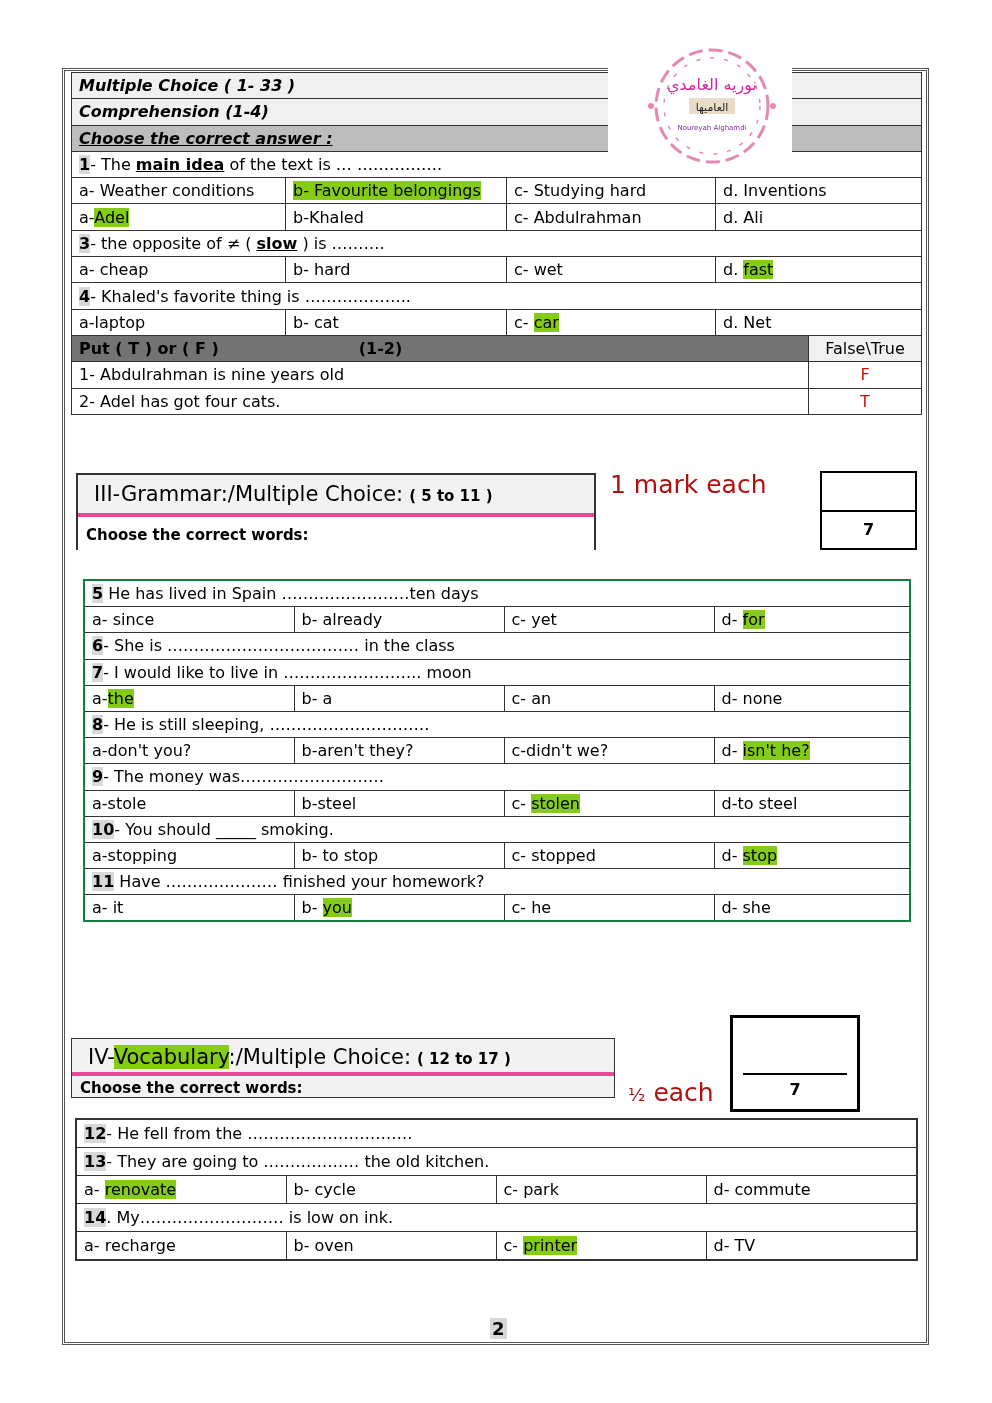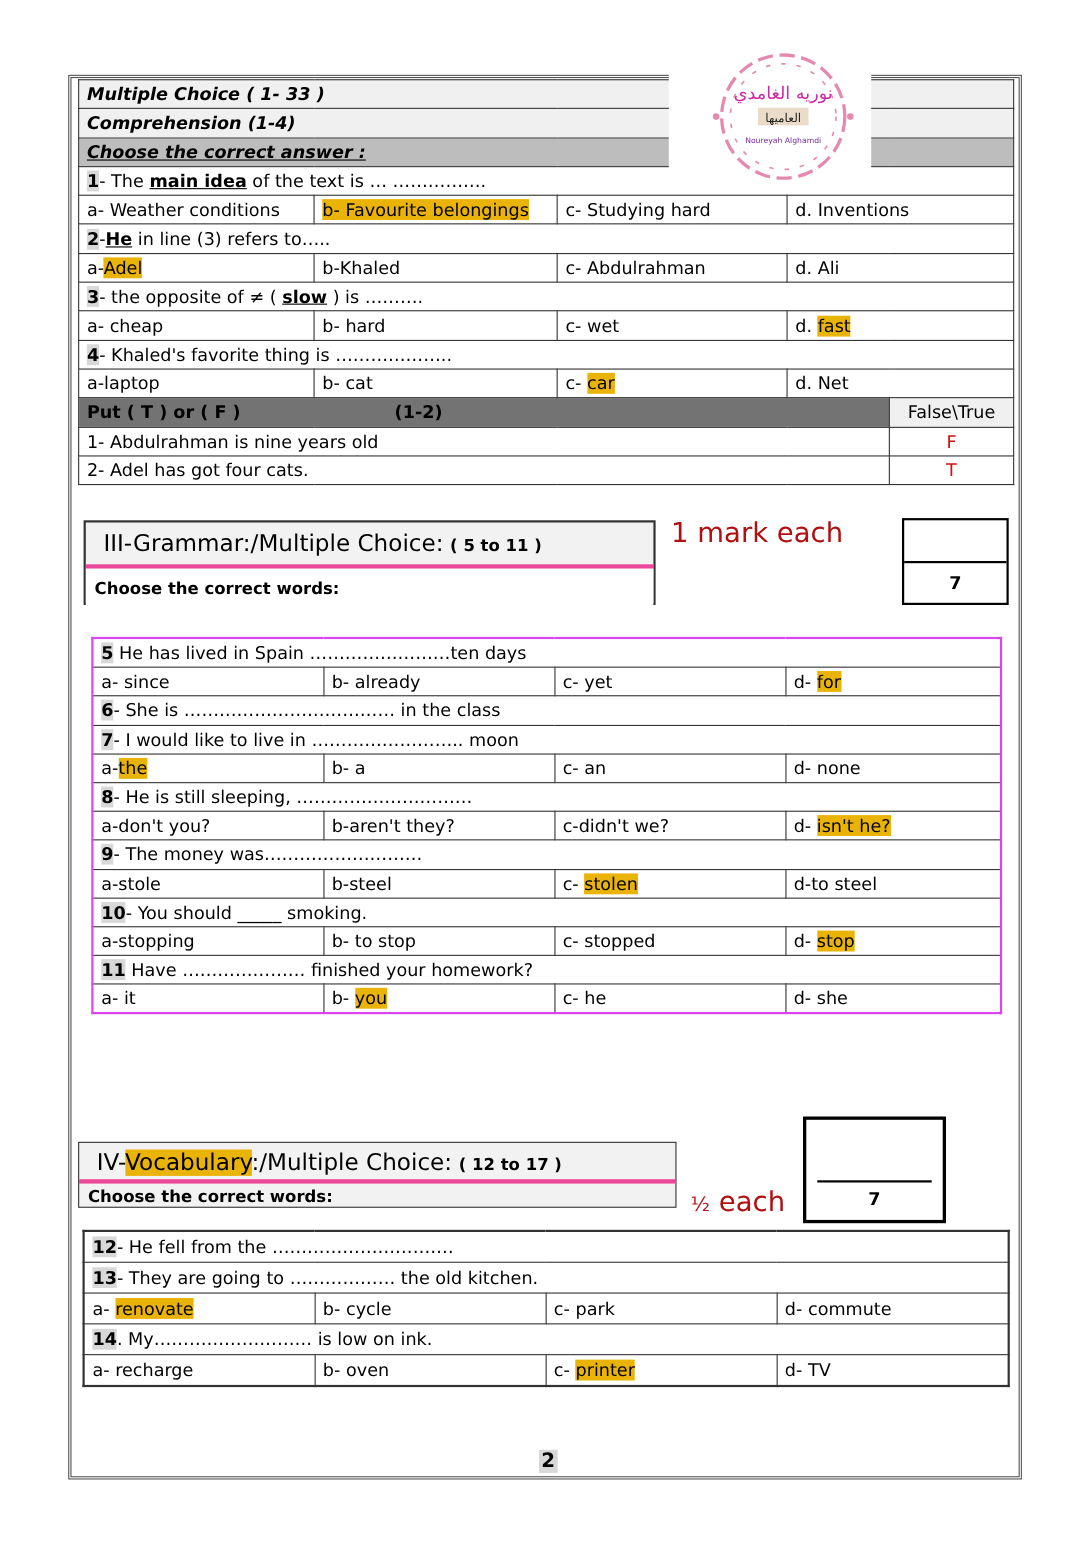--- a/index.html
+++ b/index.html
@@ -1,20 +1,20 @@
 <!DOCTYPE html>
 <html><head>
 <meta charset="utf-8">
 <style>
   html, body { margin: 0; padding: 0; background: #ffffff; }
   body { width: 992px; height: 1403px; position: relative; font-family: "DejaVu Sans", sans-serif; color: #000; overflow: hidden; }
   .page-frame { position: absolute; left: 62px; top: 68px; width: 867px; height: 1277px; border: 3px double #555; box-sizing: border-box; }
   table { border-collapse: collapse; table-layout: fixed; }
   td { border: 1px solid #333; padding: 0 7px; font-size: 16px; white-space: nowrap; overflow: hidden; height: 25px; }
-  .hl { background: #eab308; text-align: right; }
+  .hl { background: #84cc16; text-align: right; }
   .num { background: #d8d8d8; font-weight: bold; }
   .bold { font-weight: bold; }
   .ul { text-decoration: underline; }
 
   #t1 { position: absolute; left: 71px; top: 72px; width: 850px; }
   #t1 td { height: 25.3px; }
   .h-light { background: #f0f0f0; font-weight: bold; font-style: italic; }
   .h-dark { background: #bdbdbd; font-weight: bold; font-style: italic; }
   .tf-head { background: #737373; font-weight: bold; }
   .tf-col { text-align: center; width: 113px; }
@@ -25,21 +25,21 @@
   .sec-box { position: absolute; border: 2px solid #333; box-sizing: border-box; background: #f2f2f2; }
   .sec-title { font-size: 21px; padding-left: 16px; height: 38px; line-height: 38px; border-bottom: 4px solid #ec4899; white-space: nowrap; }
   .sec-title small { font-size: 15px; font-weight: bold; margin-left: 6px; }
   .sec-sub { font-size: 15px; font-weight: bold; padding-left: 8px; line-height: 36px; height: 36px; }
 
   .mark-note { position: absolute; color: #b01010; font-size: 25px; white-space: nowrap; }
   .score-box { position: absolute; border: 2px solid #000; box-sizing: border-box; background: #fff; }
   .score-top { border-bottom: 2px solid #000; }
   .score-val { text-align: center; font-weight: bold; font-size: 16px; }
 
-  #t2 { position: absolute; left: 83px; top: 579px; width: 826px; border: 2px solid #d946ef; padding-left: 18px; }
+  #t2 { position: absolute; left: 83px; top: 579px; width: 826px; border: 2px solid #15803d; padding-left: 18px; }
   #t2 td { height: 25.2px; }
   #t3 { position: absolute; left: 75px; top: 1118px; width: 841px; border: 2px solid #333; }
   #t3 td { height: 27px; }
 
   .page-num { position: absolute; left: 490px; top: 1318px; background: #d8d8d8; font-weight: bold; font-size: 18px; padding: 0 2px; }
 </style>
 </head>
 <body>
 
 <div class="page-frame"></div>
@@ -66,23 +66,20 @@
   <tr>
         <td colspan="5"><span class="num">1</span><span>- The </span><span class="bold ul">main idea</span><span> of the text is … …………….</span></td>
       </tr>
   <tr>
     <td>a- Weather conditions</td>
     <td><span class="hl">b- Favourite belongings</span></td>
     <td>c- Studying hard</td>
     <td colspan="2">d. Inventions</td>
   </tr>
 
-  <tr>
-        <td colspan="5"><span class="num">2</span><span>-</span><span class="bold ul">He</span><span> in line (3) refers to…..</span></td>
-      </tr>
   <tr>
     <td><span>a-</span><span class="hl">Adel</span></td>
     <td><span>b-</span><span>Khaled</span></td>
     <td><span>c- </span><span>Abdulrahman</span></td>
     <td colspan="2"><span>d. </span><span>Ali</span></td>
   </tr>
 
   <tr>
         <td colspan="5"><span class="num">3</span><span>- the opposite of  ≠ ( </span><span class="bold ul">slow</span><span> ) is ……….</span></td>
       </tr>

